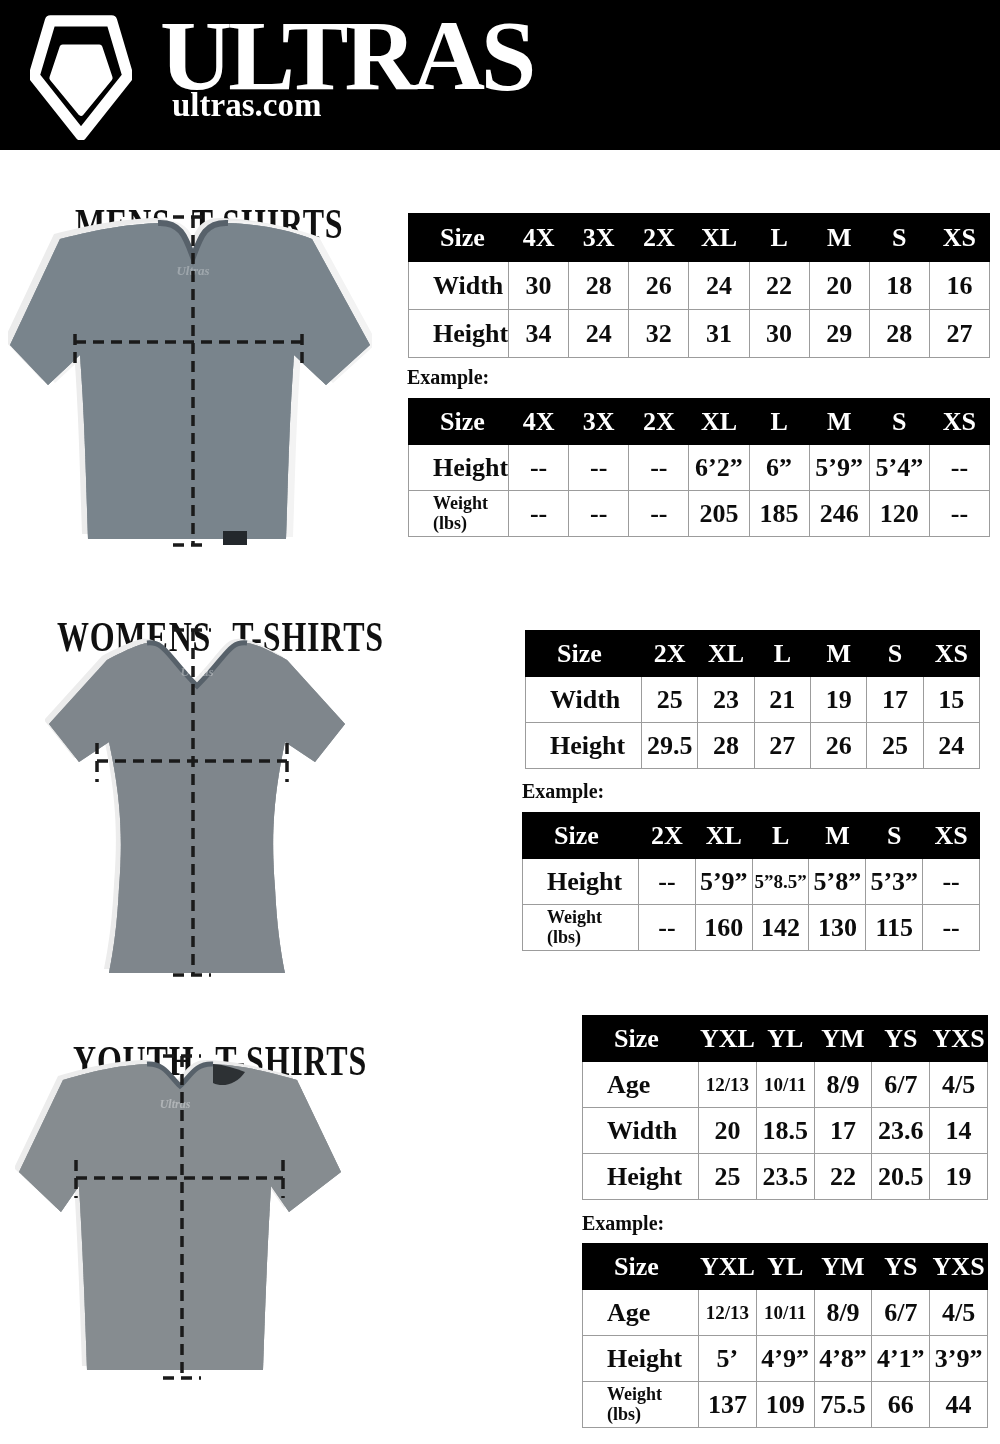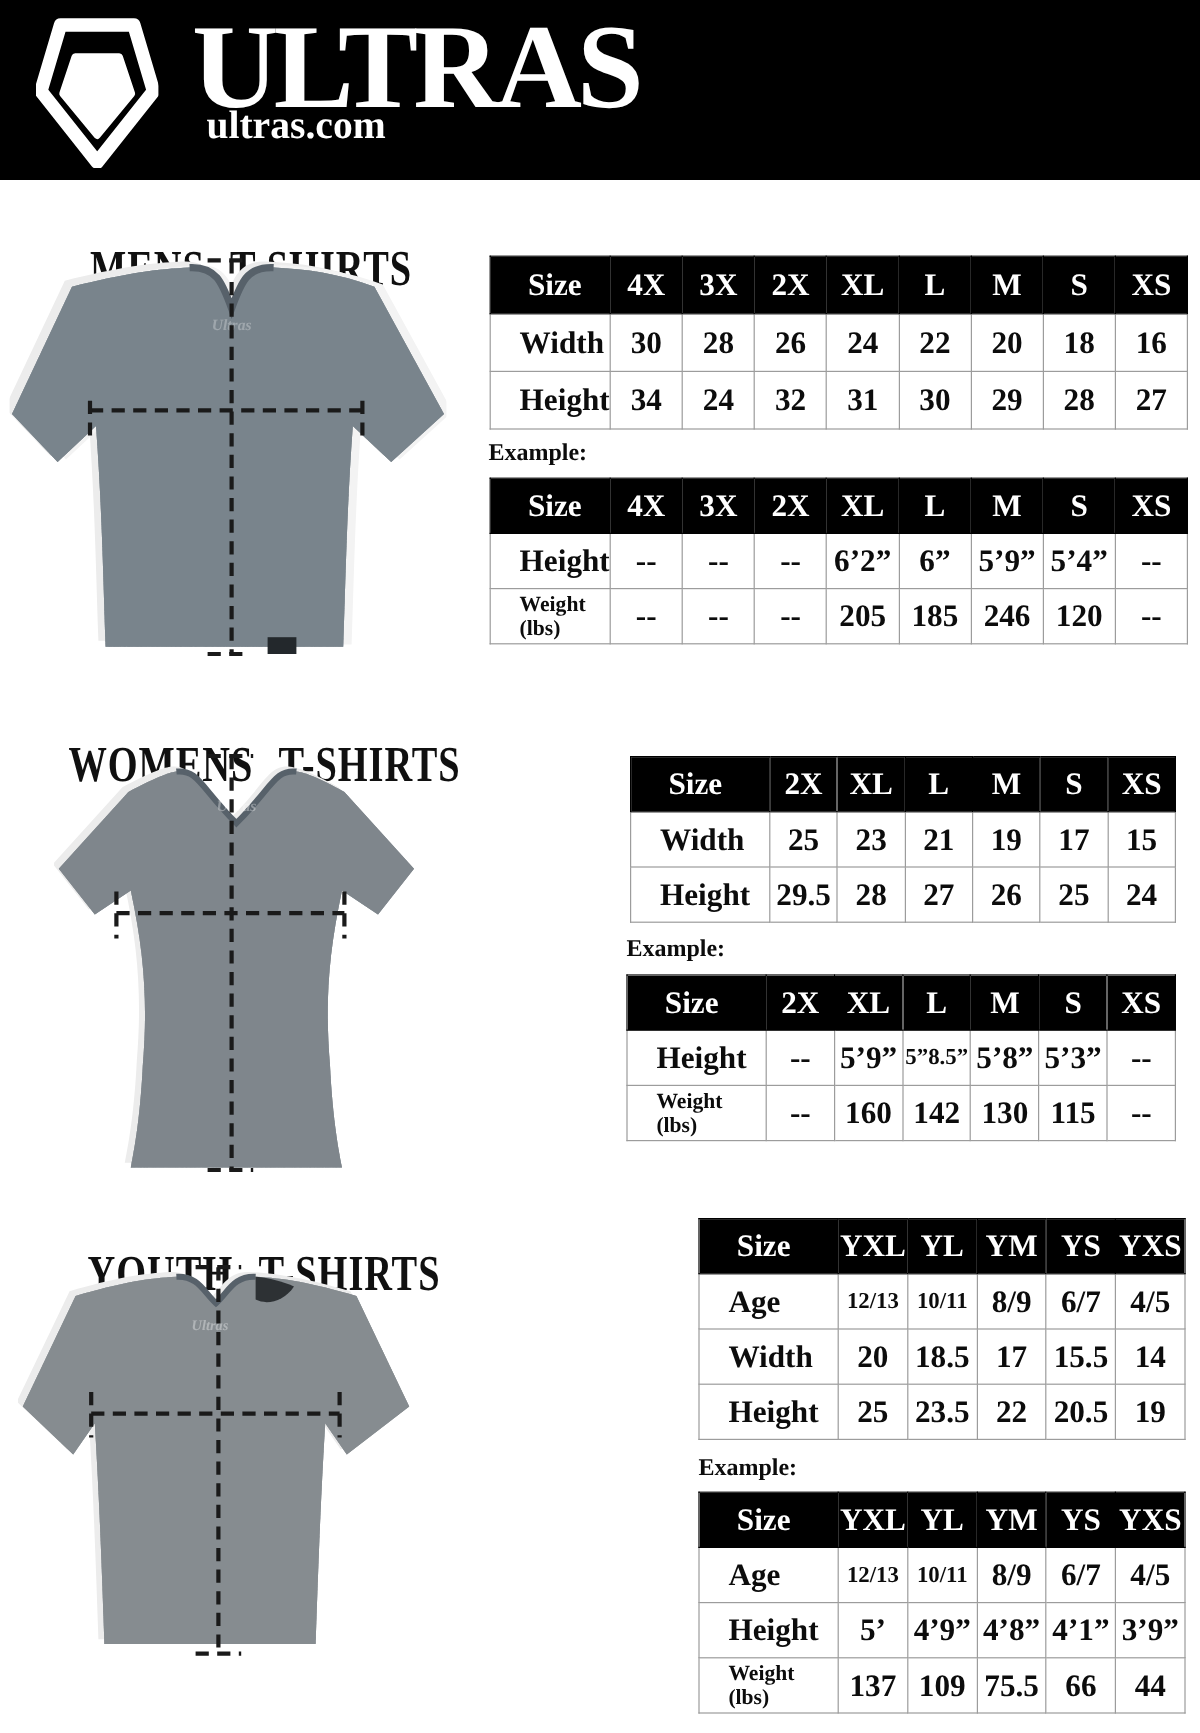--- a/index.html
+++ b/index.html
@@ -380,21 +380,21 @@
           <td class="sm">10/11</td>
           <td>8/9</td>
           <td>6/7</td>
           <td>4/5</td>
         </tr>
         <tr>
           <th>Width</th>
           <td>20</td>
           <td>18.5</td>
           <td>17</td>
-          <td>15.5</td>
+          <td>23.6</td>
           <td>14</td>
         </tr>
         <tr>
           <th>Height</th>
           <td>25</td>
           <td>23.5</td>
           <td>22</td>
           <td>20.5</td>
           <td>19</td>
         </tr>

